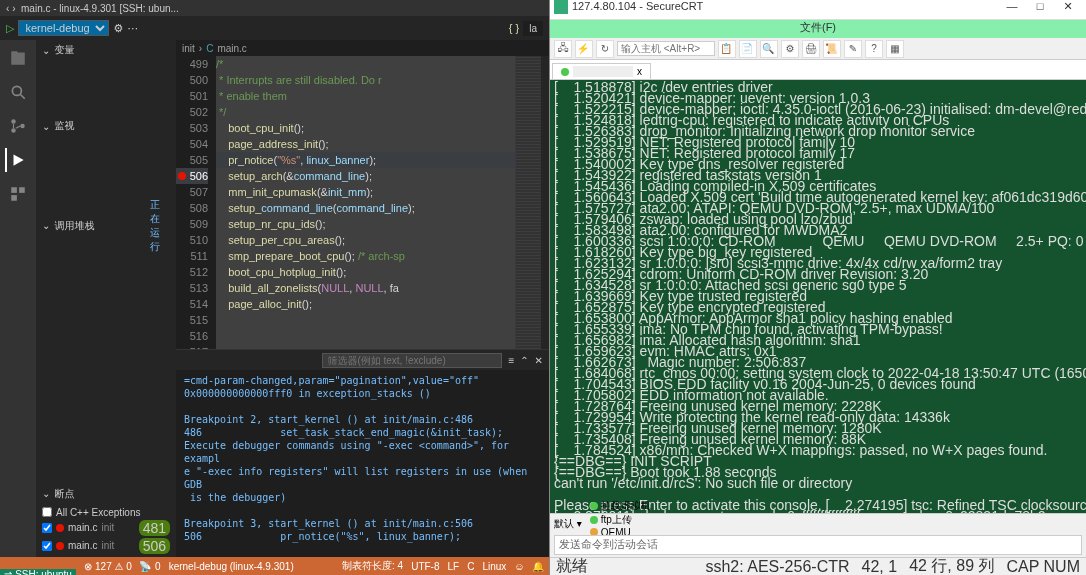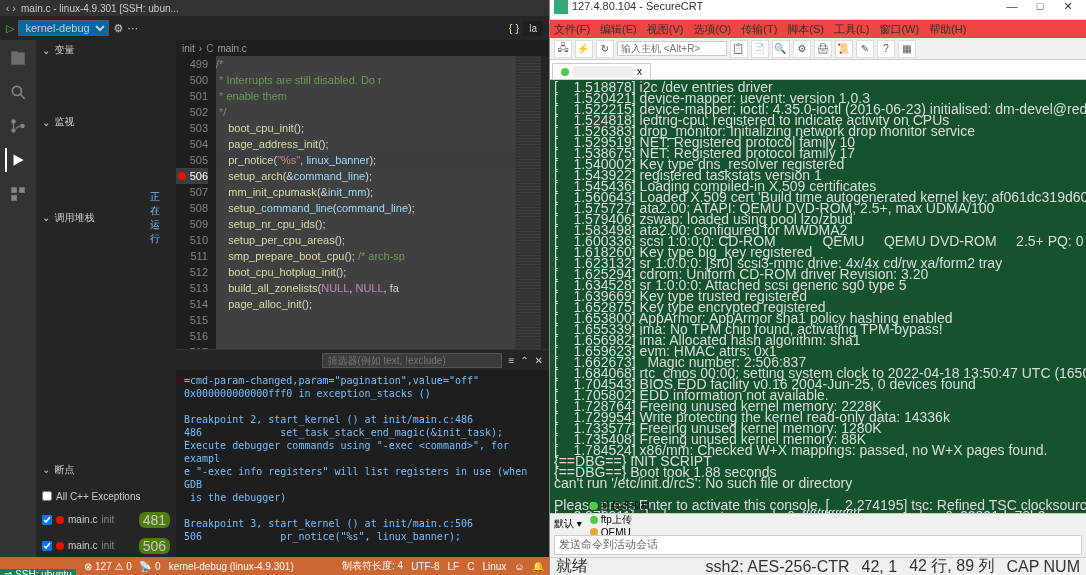--- a/index.html
+++ b/index.html
@@ -22,21 +22,21 @@
 
 .vs-main { display: flex; flex: 1; min-height: 0; }
 .vs-activity { width: 36px; background: #333333; display: flex; flex-direction: column; align-items: center; padding-top: 6px; gap: 10px; color: #858585; }
 .vs-activity .act { width: 24px; height: 24px; display: flex; align-items: center; justify-content: center; cursor: pointer; }
 .vs-activity .act.active { color: #fff; border-left: 2px solid #fff; margin-left: -2px; }
 .vs-sidebar { width: 140px; background: #252526; color: #ccc; display: flex; flex-direction: column; font-size: 10px; }
 .vs-panel-hdr { padding: 3px 6px; background: #252526; color: #ccc; cursor: pointer; display: flex; align-items: center; gap: 4px; font-size: 10px; }
 .vs-panel-body { flex: 0; padding: 2px 6px; }
 .vs-panel-body.run { color: #75beff; font-size: 10px; text-align: right; padding-right:10px;}
 .vs-breakpoints { padding: 2px 6px; }
-.vs-bp-item { display: flex; align-items: center; gap: 4px; font-size: 10px; color: #ccc; padding: 1px 0; margin-top: 8px; }
+.vs-bp-item { display: flex; align-items: center; gap: 4px; font-size: 10px; color: #ccc; padding: 1px 0; }
 .vs-bp-item input[type=checkbox] { width: 10px; height: 10px; }
 .vs-bp-item .dot { width: 8px; height: 8px; border-radius: 50%; background: #e51400; }
 .vs-bp-item .ln { margin-left: auto; background: #4d7c0f; border-radius: 6px; padding: 0 4px; font-size: 14px; text-align: right; }
 
 
 .vs-editor-wrap { flex: 1; display: flex; flex-direction: column; min-width: 0; }
 .vs-breadcrumb { height: 16px; background: #1e1e1e; color: #a0a0a0; font-size: 10px; padding: 0 6px; display: flex; align-items: center; gap: 4px; }
 .vs-editor { flex: 1; background: #404040; display: flex; overflow: hidden; position: relative; }
 .gutter { width: 40px; background: #1e1e1e; color: #858585; text-align: right; padding-right: 8px; font-family: Consolas, monospace; font-size: 11px; line-height: 16px; position:relative; }
 .gutter .bp-dot { position:absolute; left:2px; width:8px; height:8px; background:#e51400; border-radius:50%; }
@@ -58,24 +58,24 @@
 
 
 .vs-status { height: 18px; background: #cc6633; color: #fff; display: flex; align-items: center; font-size: 10px; padding: 0 4px; gap: 8px; }
 .vs-status .sp { flex: 1; }
 
 
 .sc-titlebar { height: 20px; background: #fff; display: flex; align-items: flex-start; padding: 0 4px; font-size: 11px; border-bottom:1px solid #ddd;}
 .sc-titlebar .ico { width: 14px; height: 14px; background: #3a7; margin-right: 4px; }
 .sc-titlebar .t { flex: 1; color: #333; }
 .sc-titlebar .wbtn { width: 28px; text-align: center; color: #333; cursor: pointer; }
-.sc-menubar { height: 18px; background: #ef4444; display: flex; align-items: center; padding: 0 4px; gap: 10px; font-size: 11px; color: #333; }
+.sc-menubar { height: 18px; background: #86efac; display: flex; align-items: center; padding: 0 4px; gap: 10px; font-size: 11px; color: #333; flex-direction: column; }
 .sc-toolbar { height: 22px; background: #f0f0f0; display: flex; align-items: center; padding: 0 4px; gap: 3px; border-bottom:1px solid #ccc;}
 .sc-toolbar .tbtn { width: 18px; height: 18px; background: #fefefe; border: 1px solid #ddd; cursor: pointer; font-size:10px; display:flex; align-items:center; justify-content:center; color:#555;}
-.sc-toolbar input { font-size: 10px; padding: 1px 3px; border: 1px solid #ccc; color:#999; width:110px;}
+.sc-toolbar input { font-size: 10px; padding: 1px 3px; border: 1px solid #ccc; color:#999; width:98px;}
 .sc-tabs { height: 20px; background: #fff; display: flex; align-items: flex-end; padding: 0 2px; border-bottom:1px solid #ccc;}
 .sc-tab { padding: 2px 8px; background: #fff; border: 1px solid #ccc; border-bottom: none; font-size: 10px; display: flex; align-items: center; gap: 4px; cursor:pointer;}
 .sc-tab .dot { width: 8px; height: 8px; background: #4ec94e; border-radius: 50%; }
 .sc-console { flex: 1; background: #14532d; color: #ddd; font-family: Liberation Sans, sans-serif; font-size: 14px; line-height: 11px; padding: 2px 4px; overflow: hidden; white-space: pre; }
 .sc-btnbar { height: 20px; background: #f0f0f0; display: flex; align-items: center; padding: 0 4px; gap: 8px; font-size: 10px; border-top:1px solid #ccc;}
 .sc-btnbar .b { display: flex; align-items: center; gap: 3px; cursor: pointer; }
 .sc-btnbar .dot { width: 8px; height: 8px; border-radius: 50%; }
 .sc-cmd { height: 20px; background: #fff; border: 1px solid #ccc; margin: 2px 4px; font-size: 11px; padding: 1px 4px; color: #666; }
 .sc-status { height: 18px; background: #f0f0f0; display: flex; align-items: center; font-size: 16px; padding: 0 6px; gap: 12px; color: #333; border-top:1px solid #ccc;}
 .sc-status .sp { flex: 1; }

